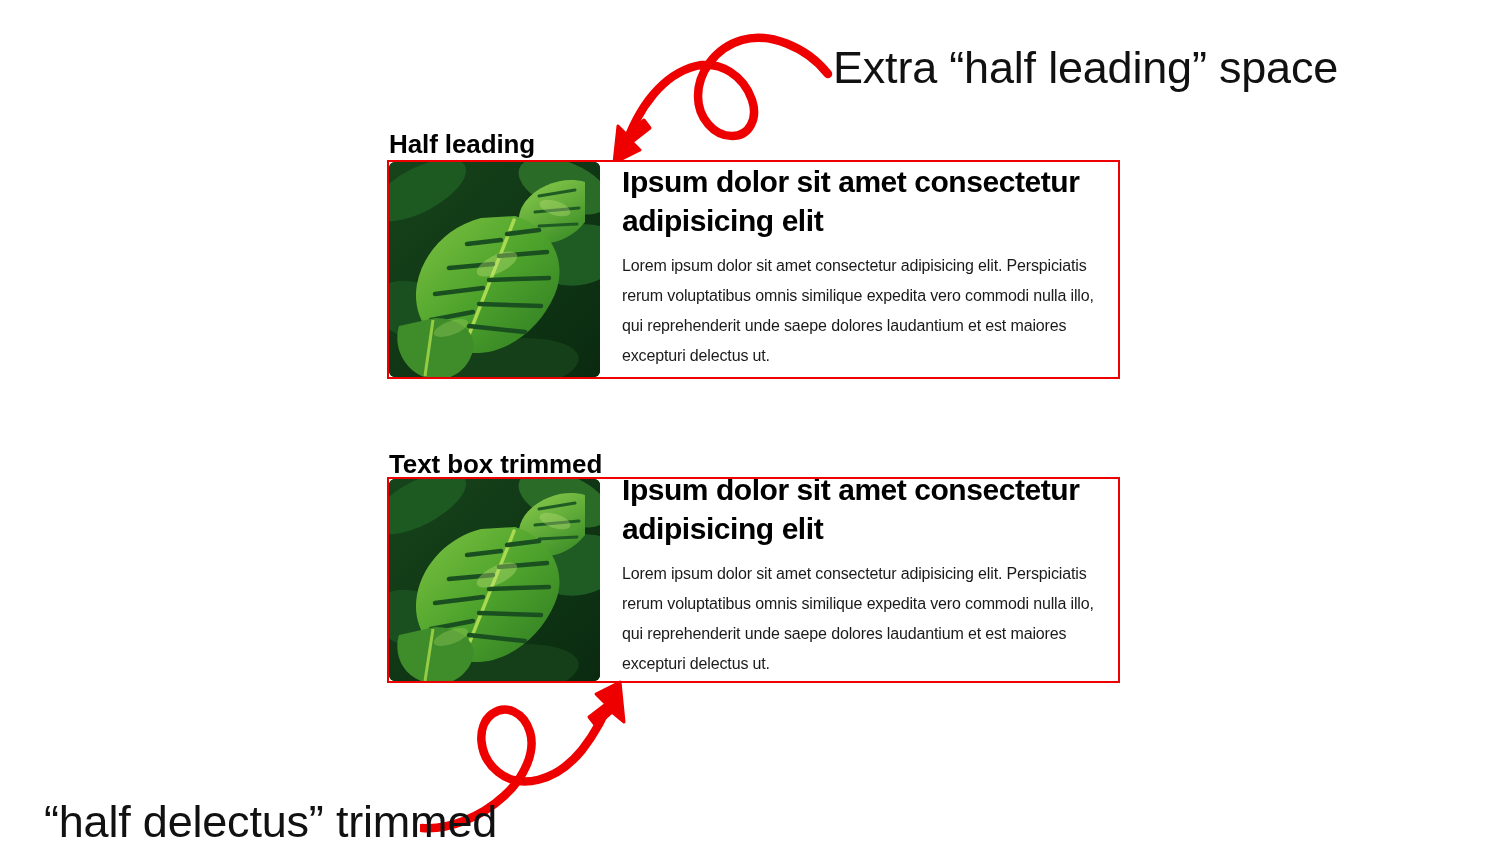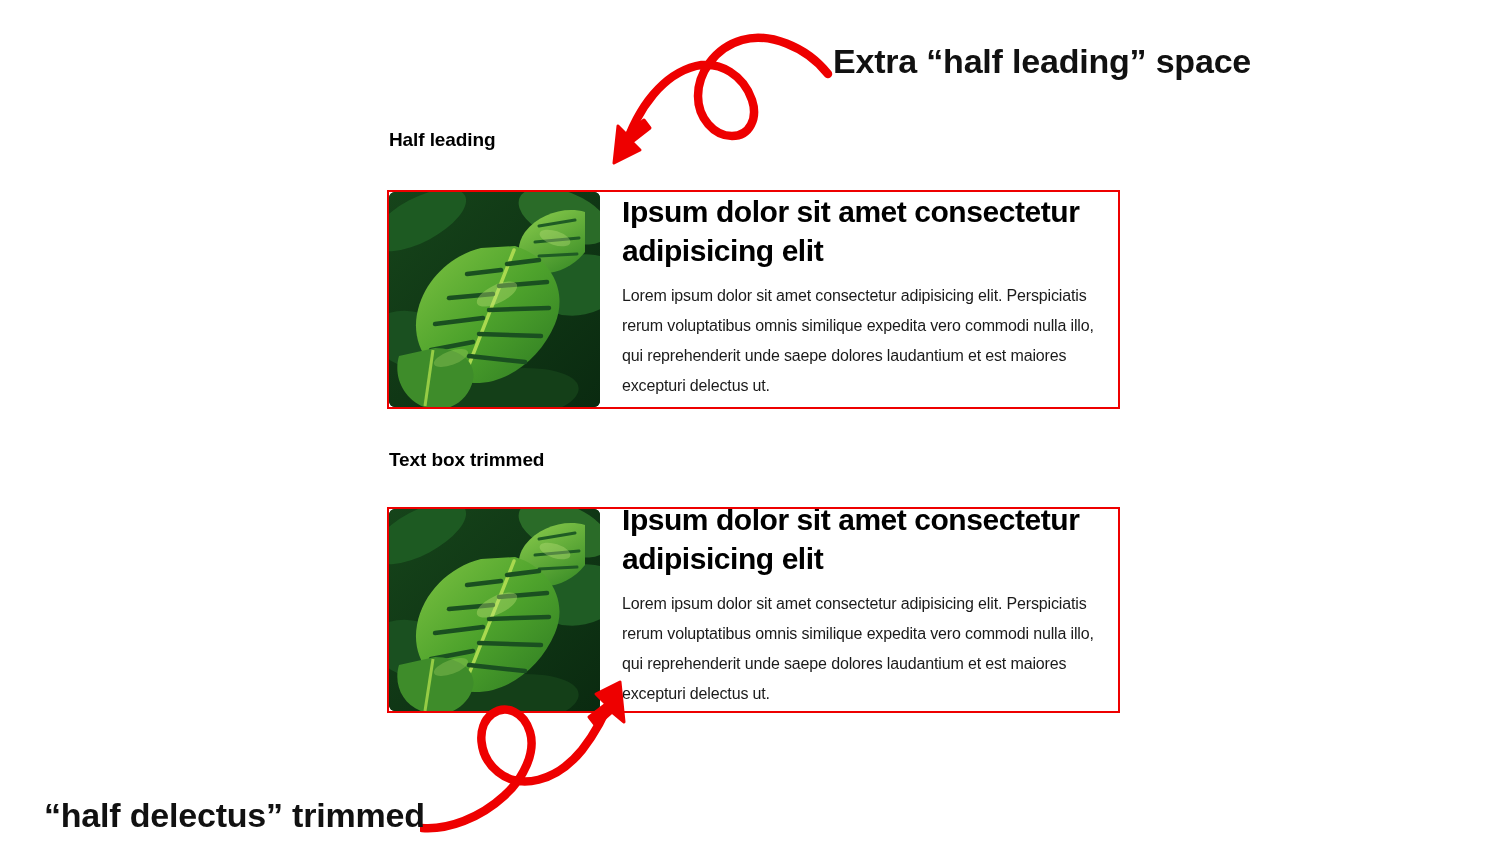--- a/index.html
+++ b/index.html
@@ -11,56 +11,55 @@
     width: 1507px; height: 863px;
     position: relative; overflow: hidden;
     font-family: "Liberation Sans", sans-serif;
     -webkit-font-smoothing: antialiased;
   }
 
   
   .annotation {
     position: absolute;
     font-family: "Liberation Sans", sans-serif;
-    font-weight: 700;
-    font-size: 34px;
+    font-weight: 400;
+    font-size: 45px;
     line-height: 1.15;
     color: #111111;
     letter-spacing: -0.2px;
     white-space: nowrap;
   }
   #ann-top    { left: 833px; top: 42px; }
   #ann-bottom { left: 44px;  top: 796px; }
 
   .arrow-svg { position: absolute; overflow: visible; }
   #arrow-top-wrap    { left: 592px; top: 22px;  width: 250px; height: 155px; }
   #arrow-bottom-wrap { left: 420px; top: 678px; width: 245px; height: 155px; }
 
   
   .section-label {
     position: absolute;
     font-family: "Liberation Sans", sans-serif;
     font-weight: 700;
-    font-size: 19px;
+    font-size: 26px;
     line-height: 1.2;
     color: #000000;
     letter-spacing: -0.1px;
     white-space: nowrap;
   }
   #label-1 { left: 389px; top: 129px; }
   #label-2 { left: 389px; top: 449px; }
 
   
   .card {
     position: absolute;
     border: 2px solid #ee0000;
     display: flex;
     align-items: flex-start;
     background: #ffffff;
-    margin-top: 30px;
   }
   #card-half-leading { left: 387px; top: 160px;  width: 733px; height: 219px; }
   #card-trimmed      { left: 387px; top: 477px;  width: 733px; height: 206px; }
 
   .card-media {
     flex: 0 0 auto;
     width: 211px;
     align-self: stretch;
     border-radius: 6px;
     overflow: hidden;

